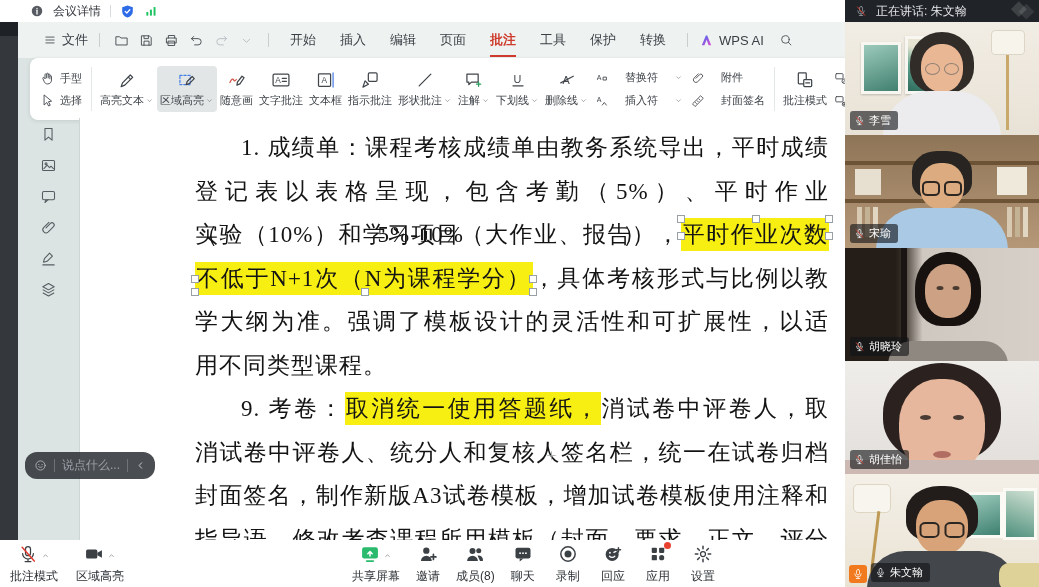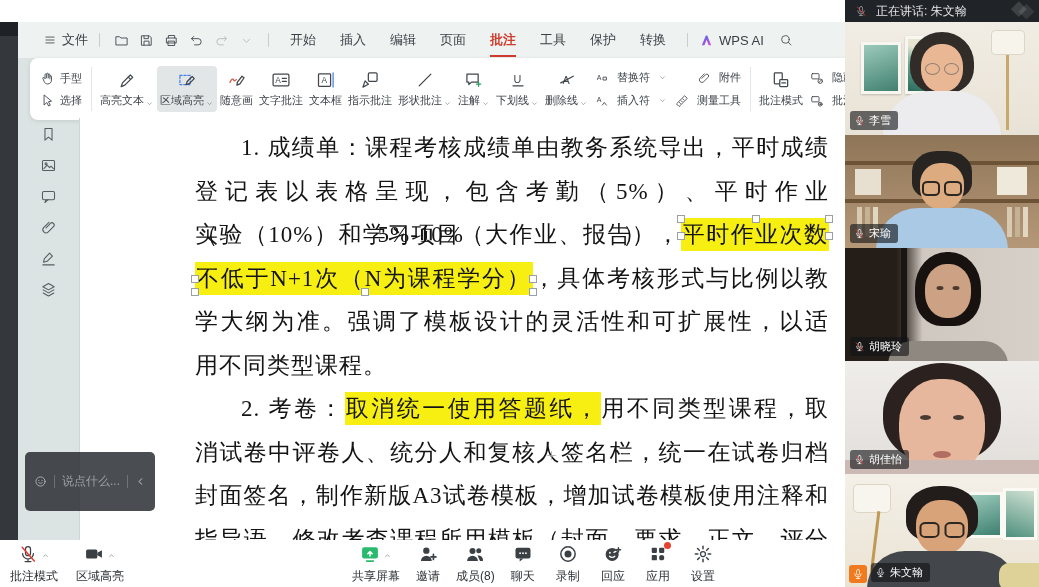--- a/index.html
+++ b/index.html
@@ -31,45 +31,45 @@
   
   .wps-toolbar{position:absolute;left:30px;top:36px;width:815px;height:62px;background:#fff;
                border-radius:8px;box-shadow:0 1px 4px rgba(60,70,70,.14);
                display:flex;align-items:center;padding:0 6px;overflow:hidden;white-space:nowrap;}
   .vsep{width:1px;height:44px;background:#e4e7e8;margin:0 5px;flex:0 0 auto;}
   .tool-col{display:flex;flex-direction:column;gap:7px;padding:0 4px;}
   .tool-row{display:flex;align-items:center;gap:5px;font-size:11px;color:#3c4147;}
   .tool-big{display:flex;flex-direction:column;align-items:center;gap:3px;padding:4px 3px;border-radius:4px;
             font-size:11px;color:#3c4147;flex:0 0 auto;}
   .tool-big.selected{background:#e2e6e7;}
-  .lblrow{display:flex;align-items:flex-end;gap:1px;}
+  .lblrow{display:flex;align-items:center;gap:1px;}
   .stack{display:flex;flex-direction:column;gap:8px;padding:0 4px;flex:0 0 auto;}
-  .srow{display:flex;align-items:center;gap:8px;font-size:11px;color:#3c4147;justify-content:flex-end;}
+  .srow{display:flex;align-items:center;gap:16px;font-size:11px;color:#3c4147;}
   .caret{color:#6b7075;}
 
   
   .side-icons{position:absolute;left:18px;top:104px;width:60px;display:flex;flex-direction:column;
               align-items:center;gap:14px;color:#565c61;}
   .page{position:absolute;left:80px;top:96px;width:765px;height:422px;background:#fff;
         box-shadow:-1px 0 0 #cdd6d4;overflow:hidden;}
   .doc{position:absolute;left:115px;top:8px;width:634px;
        font-family:"Liberation Serif","DejaVu Serif",serif;font-size:23px;color:#141414;letter-spacing:1px;}
   .dline{height:43.5px;line-height:43.5px;text-align:justify;text-align-last:justify;overflow:visible;}
   .dline.lastline{text-align-last:left;}
   .dline.ind{text-indent:46px;}
   .hl{background:#f7ef12;padding:4px 1px;position:relative;}
   .hdl{position:absolute;width:6px;height:6px;background:#fff;border:1px solid #98a0a6;z-index:3;}
   .hdl.tl{left:-4px;top:-3px}.hdl.tm{left:50%;margin-left:-3px;top:-3px}.hdl.tr{right:-4px;top:-3px}
   .hdl.ml{left:-4px;top:50%;margin-top:-3px}.hdl.mr{right:-4px;top:50%;margin-top:-3px}
   .hdl.bl{left:-4px;bottom:-1px}.hdl.bm{left:50%;margin-left:-3px;bottom:-1px}.hdl.br{right:-4px;bottom:-1px}
   .mcursor{position:absolute;left:545px;top:427px;color:#9aa19f;z-index:4;}
 
   
-  .chat{position:absolute;left:25px;top:430px;height:27px;background:rgba(42,46,51,.85);border-radius:5px;
-        display:flex;align-items:center;gap:7px;padding:16px 9px;z-index:4;}
+  .chat{position:absolute;left:25px;top:430px;height:27px;background:rgba(42,46,51,.85);border-radius:12px;
+        display:flex;align-items:center;gap:7px;padding:0 9px;z-index:4;}
   .chat .ph{font-size:12px;color:#9aa0a6;}
   .chat .cdiv{width:1px;height:13px;background:rgba(255,255,255,.22);}
 
   
   .meet-bottom{position:absolute;left:0;top:540px;width:845px;height:47px;background:#ffffff;z-index:6;}
   .mb-left{position:absolute;left:10px;top:4px;display:flex;gap:18px;}
   .mb-center{position:absolute;left:352px;top:4px;width:368px;display:flex;justify-content:space-between;}
   .mbtn{display:flex;flex-direction:column;align-items:center;gap:2px;font-size:12px;color:#2e3237;min-width:34px;}
   .irow{display:flex;align-items:flex-start;gap:3px;height:22px;align-items:center;}
   .badge-dot{position:absolute;right:-3px;top:-2px;width:7px;height:7px;border-radius:50%;background:#e8412f;}
@@ -87,20 +87,44 @@
          padding:2px 7px 2px 4px;display:flex;align-items:center;gap:4px;color:#fff;font-size:11px;z-index:2;}
   .orange-badge{position:absolute;left:4px;bottom:4px;width:18px;height:18px;border-radius:3px;background:#f07a1d;
                 display:flex;align-items:center;justify-content:center;z-index:2;}
   .npill.shift{left:26px;}
 </style>
 </head>
 <body>
 
 <div id="stage">
 
+  <div class="meet-top">
+    <span class="ic" id="info-ic">
+        <svg width="14" height="14" viewBox="0 0 24 24" fill="none" stroke="currentColor" stroke-width="1.5" stroke-linecap="round" stroke-linejoin="round">
+          <circle cx="12" cy="12" r="9" fill="#565b62" stroke="none"></circle>
+          <circle cx="12" cy="7.6" r="1.2" fill="#fff" stroke="none"></circle>
+          <path d="M12 10.6v6.6" stroke="#fff" stroke-width="2.2"></path>
+        </svg>
+      </span>
+    <span>会议详情</span>
+    <span class="tb-sep"></span>
+    <span class="ic" id="shield-ic">
+        <svg width="15" height="15" viewBox="0 0 24 24" fill="none" stroke="currentColor" stroke-width="1.5" stroke-linecap="round" stroke-linejoin="round">
+          <path d="M12 2.5l8.5 2.8v6.2c0 5.2-3.6 8.7-8.5 10.2C7.1 20.2 3.5 16.7 3.5 11.5V5.3z" fill="#2e6be6" stroke="none"></path>
+          <path d="M8.3 11.8l2.6 2.6 4.8-5.2" stroke="#fff" stroke-width="2"></path>
+        </svg>
+      </span>
+    <span class="ic" id="signal-ic">
+        <svg width="14" height="14" viewBox="0 0 24 24" fill="none" stroke="currentColor" stroke-width="1.5" stroke-linecap="round" stroke-linejoin="round">
+          <rect x="4" y="13.5" width="3.4" height="6.5" rx="1.2" fill="#21c463" stroke="none"></rect>
+          <rect x="10.2" y="9.5" width="3.4" height="10.5" rx="1.2" fill="#21c463" stroke="none"></rect>
+          <rect x="16.4" y="5" width="3.4" height="15" rx="1.2" fill="#21c463" stroke="none"></rect>
+        </svg>
+      </span>
+  </div>
 
   <div class="share">
     <div class="dark-strip"></div>
     <div class="dark-strip-top"></div>
 
     <div class="wps-menu">
       <span class="ic qicon" id="hamburger-ic">
           <svg width="14" height="14" viewBox="0 0 24 24" fill="none" stroke="currentColor" stroke-width="1.5" stroke-linecap="round" stroke-linejoin="round">
             <path d="M5 7h14M5 12h14M5 17h14"></path>
           </svg>
@@ -378,21 +402,21 @@
             </span>
             <span>附件</span>
           </div>
           <div class="srow">
             <span class="ic" style="color: rgb(65, 70, 75);">
               <svg width="14" height="14" viewBox="0 0 24 24" fill="none" stroke="currentColor" stroke-width="1.5" stroke-linecap="round" stroke-linejoin="round">
                 <path d="M3 16.5L16.5 3l4.5 4.5L7.5 21z"></path>
                 <path d="M7.5 14.5l1.8 1.8M10.5 11.5l1.8 1.8M13.5 8.5l1.8 1.8"></path>
               </svg>
             </span>
-            <span>测量工具</span>
+            <span>封面签名</span>
           </div>
         </div>
         <span class="vsep"></span>
         <div class="tool-big">
           <span class="ic" style="color: rgb(65, 70, 75);">
             <svg width="20" height="20" viewBox="0 0 24 24" fill="none" stroke="currentColor" stroke-width="1.5" stroke-linecap="round" stroke-linejoin="round">
               <rect x="4" y="3.5" width="9.5" height="13" rx="1"></rect>
               <rect x="10.5" y="11.5" width="9.5" height="8.5" rx="1" fill="#fff"></rect>
               <path d="M13 15.5h4.5"></path>
             </svg>
@@ -465,21 +489,21 @@
       </div>
 
     <div class="page">
       <div class="doc" id="doc">
           <div class="dline ind"><span>1. 成绩单：课程考核成绩单由教务系统导出，平时成绩</span></div>
           <div class="dline"><span>登记表以表格呈现，包含考勤（5%）、平时作业（5%-10%）、</span></div>
           <div class="dline"><span>实验（10%）和学习项目（大作业、报告），</span><span class="hl">平时作业次数<i class="hdl tl"></i><i class="hdl tm"></i><i class="hdl tr"></i><i class="hdl ml"></i><i class="hdl mr"></i></span></div>
           <div class="dline"><span class="hl">不低于N+1次（N为课程学分）<i class="hdl bl"></i><i class="hdl bm"></i><i class="hdl br"></i><i class="hdl ml"></i><i class="hdl mr"></i></span><span>，具体考核形式与比例以教</span></div>
           <div class="dline"><span>学大纲为准。强调了模板设计的灵活性和可扩展性，以适</span></div>
           <div class="dline lastline"><span>用不同类型课程。</span></div>
-          <div class="dline ind"><span>2. 考卷：</span><span class="hl">取消统一使用答题纸，</span><span>用不同类型课程，取</span></div>
+          <div class="dline ind"><span>9. 考卷：</span><span class="hl">取消统一使用答题纸，</span><span>消试卷中评卷人，取</span></div>
           <div class="dline"><span>消试卷中评卷人、统分人和复核人签名栏，统一在试卷归档</span></div>
           <div class="dline"><span>封面签名，制作新版A3试卷模板，增加试卷模板使用注释和</span></div>
           <div class="dline"><span>指导语，修改考查课程所用模板（封面、要求、正文、评分</span></div>
         </div>
     </div>
 
     <span class="mcursor ic" id="cursor-ic">
         <svg width="13" height="13" viewBox="0 0 24 24" fill="none" stroke="currentColor" stroke-width="1.5" stroke-linecap="round" stroke-linejoin="round">
           <path d="M12 5v14M5 12h14" stroke-width="1.4"></path>
           <path d="M9 12h6M12 9v6" stroke="#fff" stroke-width="0"></path>

